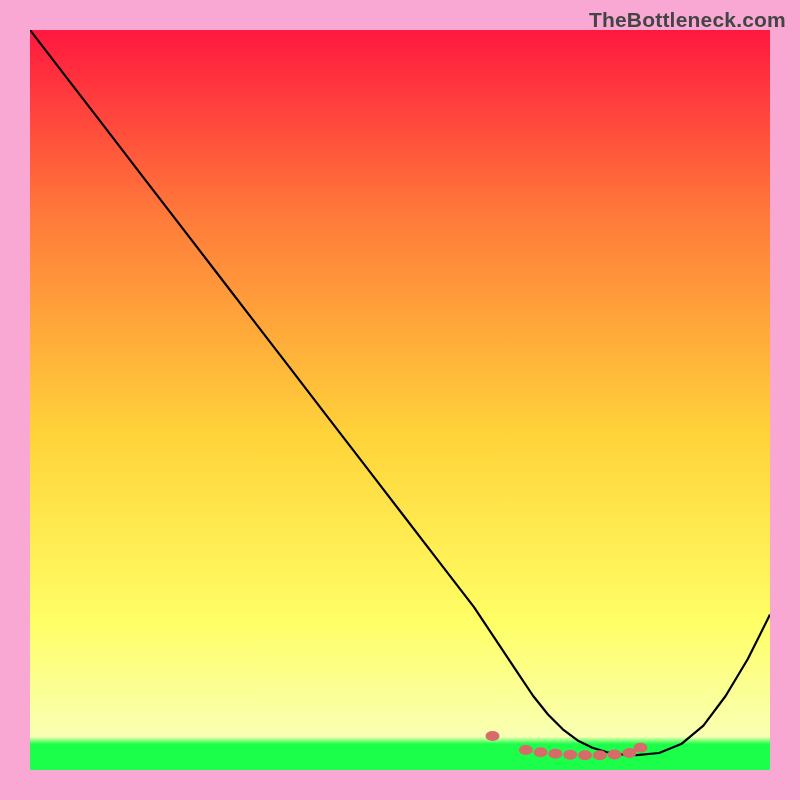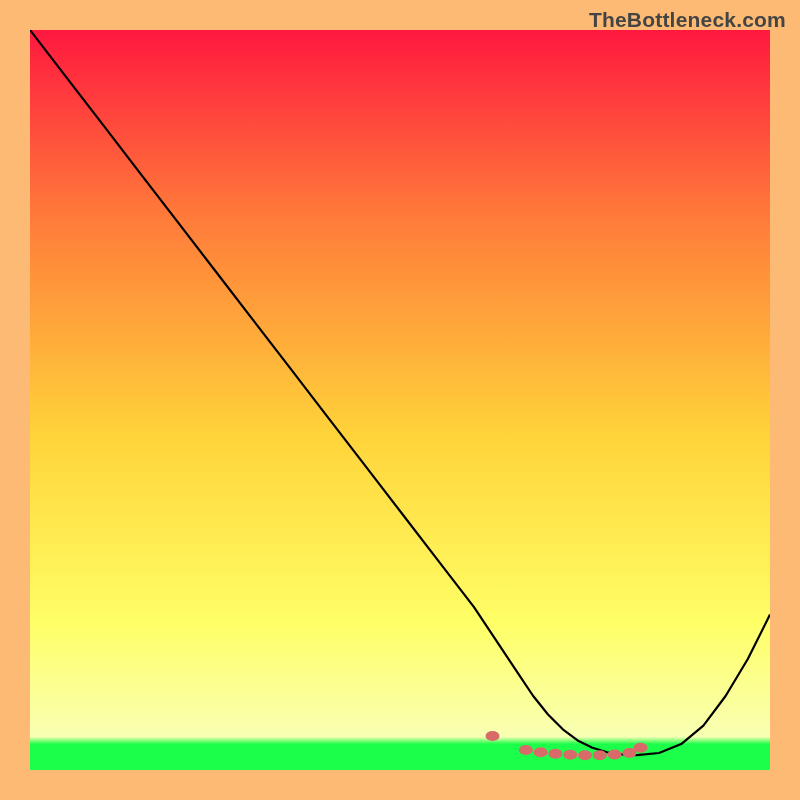--- a/index.html
+++ b/index.html
@@ -1,17 +1,17 @@
 <!DOCTYPE html>
 <html><head>
 <meta charset="utf-8">
 <style>
   * { margin: 0; padding: 0; box-sizing: border-box; }
   html, body { width: 800px; height: 800px; overflow: hidden; background: #000; }
-  .container { position: relative; width: 800px; height: 800px; background: #fdba74; }
+  .container { position: relative; width: 800px; height: 800px; background: #f9a8d4; }
   .watermark {
     position: absolute;
     top: 8px;
     right: 14px;
     color: #444;
     font-family: Arial, Helvetica, sans-serif;
     font-size: 21px;
     font-weight: bold;
     letter-spacing: 0.2px;
   }

